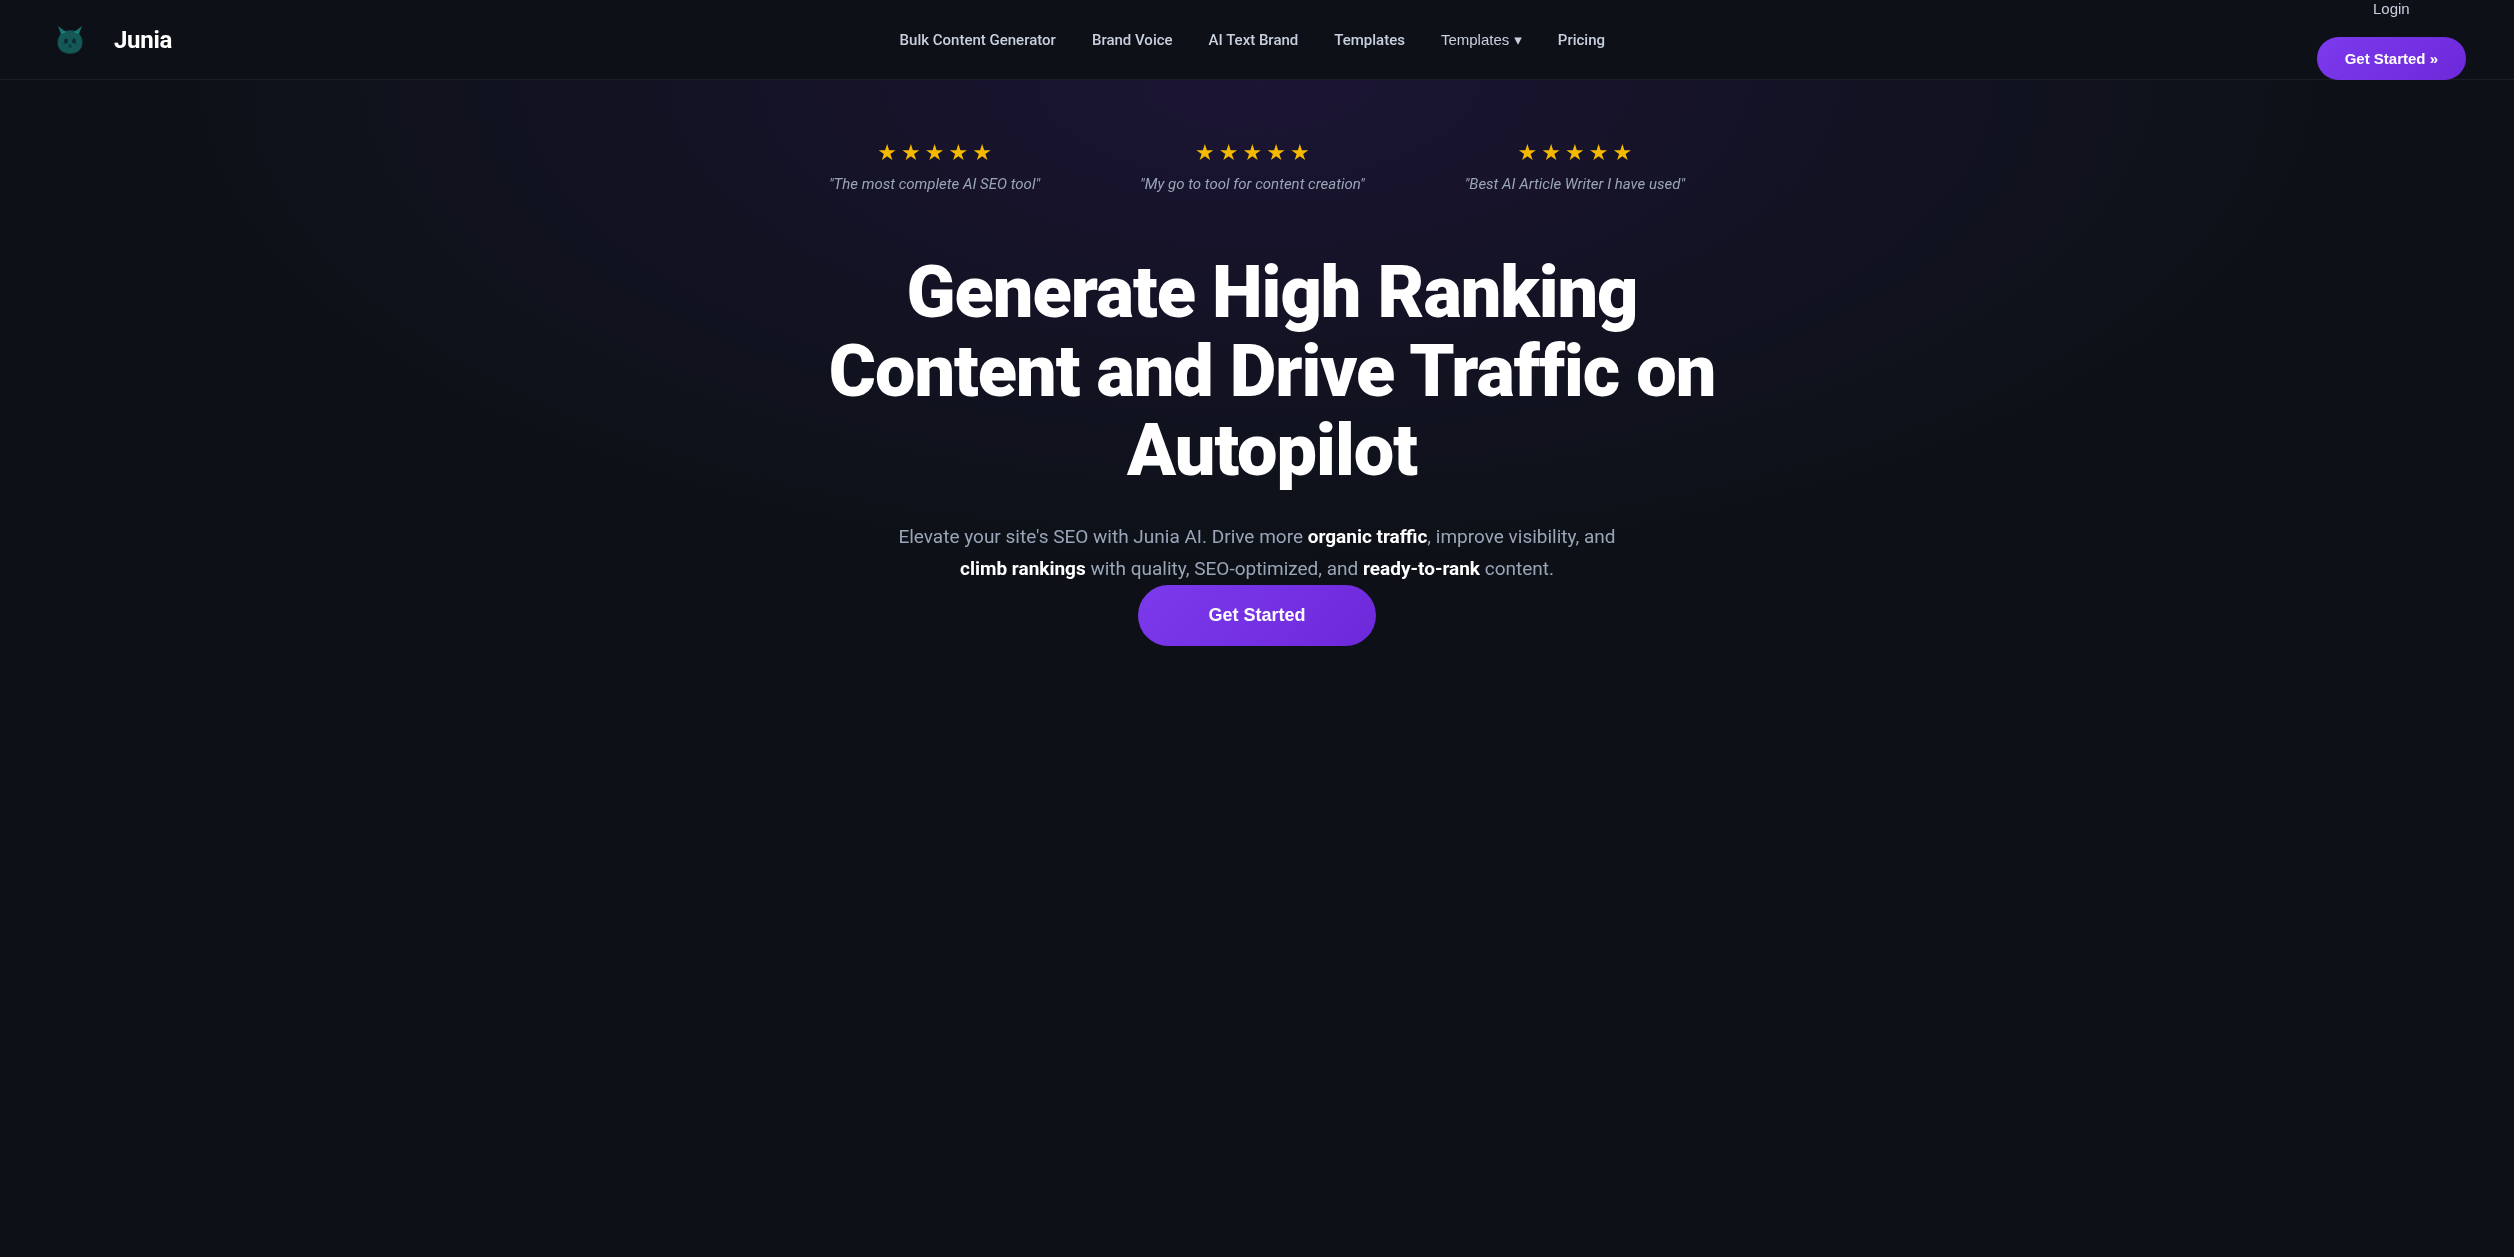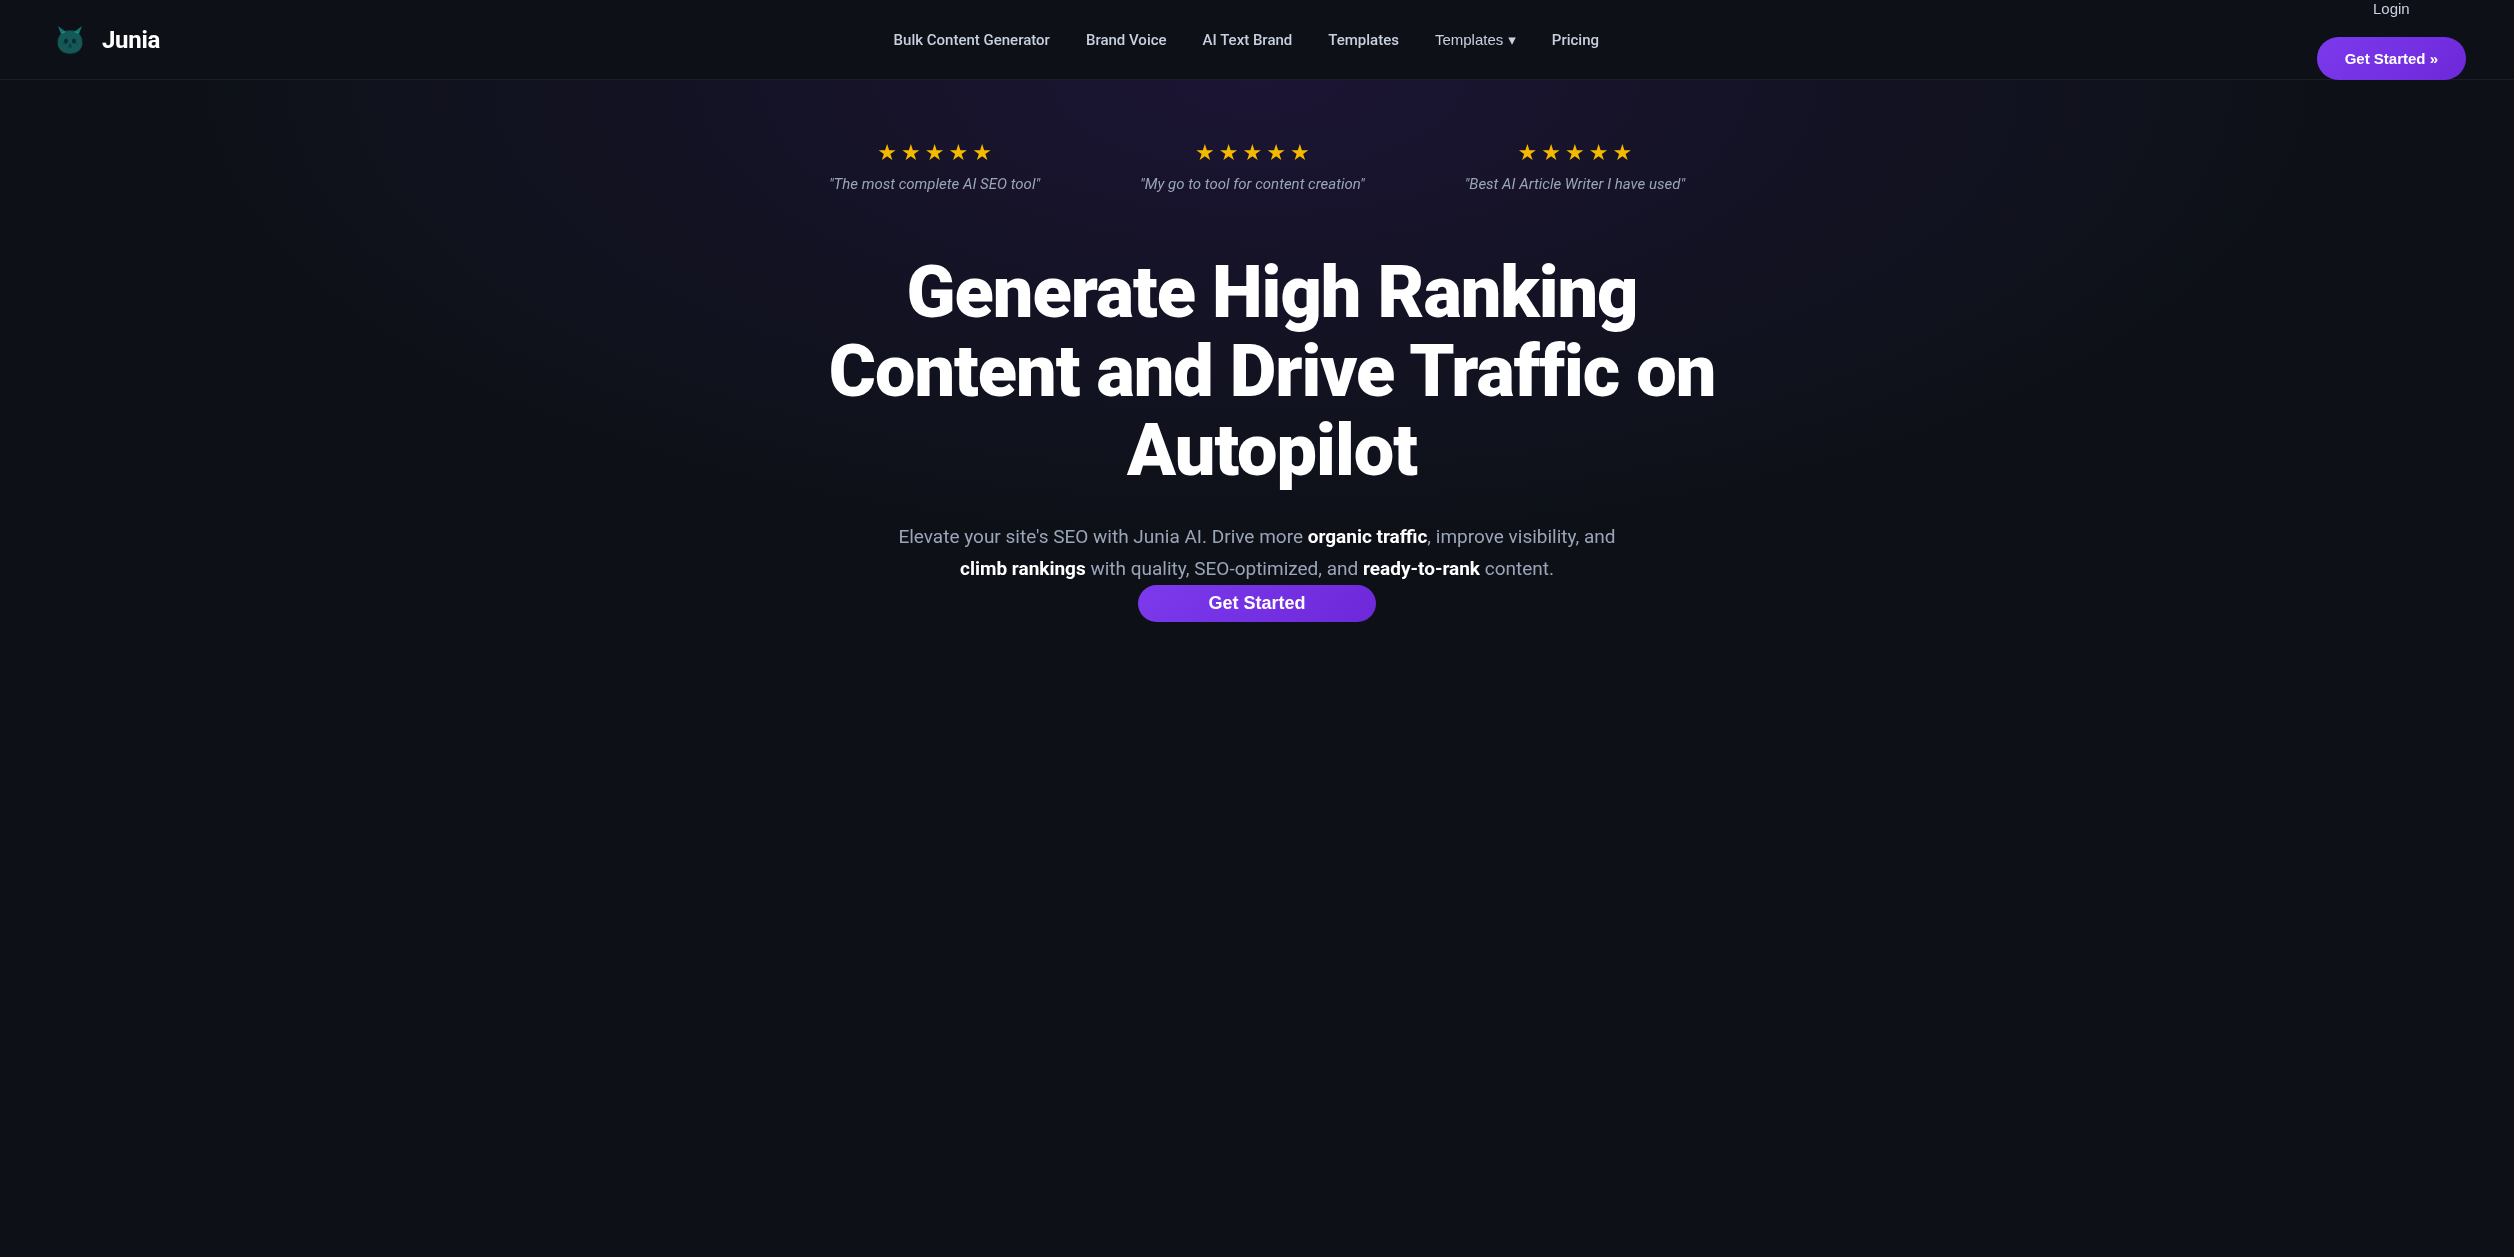--- a/index.html
+++ b/index.html
@@ -21,21 +21,21 @@
       height: 80px;
       background-color: #0d1117;
       border-bottom: 1px solid rgba(255,255,255,0.06);
       position: relative;
       z-index: 10;
     }
 
     .nav-logo {
       display: flex;
       align-items: center;
-      gap: 10px;
+      gap: 22px;
       cursor: pointer;
       text-decoration: none;
     }
 
     .nav-logo-icon {
       width: 44px;
       height: 44px;
     }
 
     .nav-logo-text {
@@ -172,21 +172,21 @@
     .hero-cta-wrap {
       display: flex;
       justify-content: center;
     }
 
     .btn-hero-cta {
       background: linear-gradient(135deg, #7c3aed, #6d28d9);
       color: #ffffff;
       border: none;
       border-radius: 50px;
-      padding: 8px 70px;
+      padding: 20px 70px;
       font-size: 18px;
       font-weight: 700;
       cursor: pointer;
       transition: opacity 0.2s, transform 0.2s;
     }
   </style>
 </head>
 <body>
 
 <nav class="navbar">

